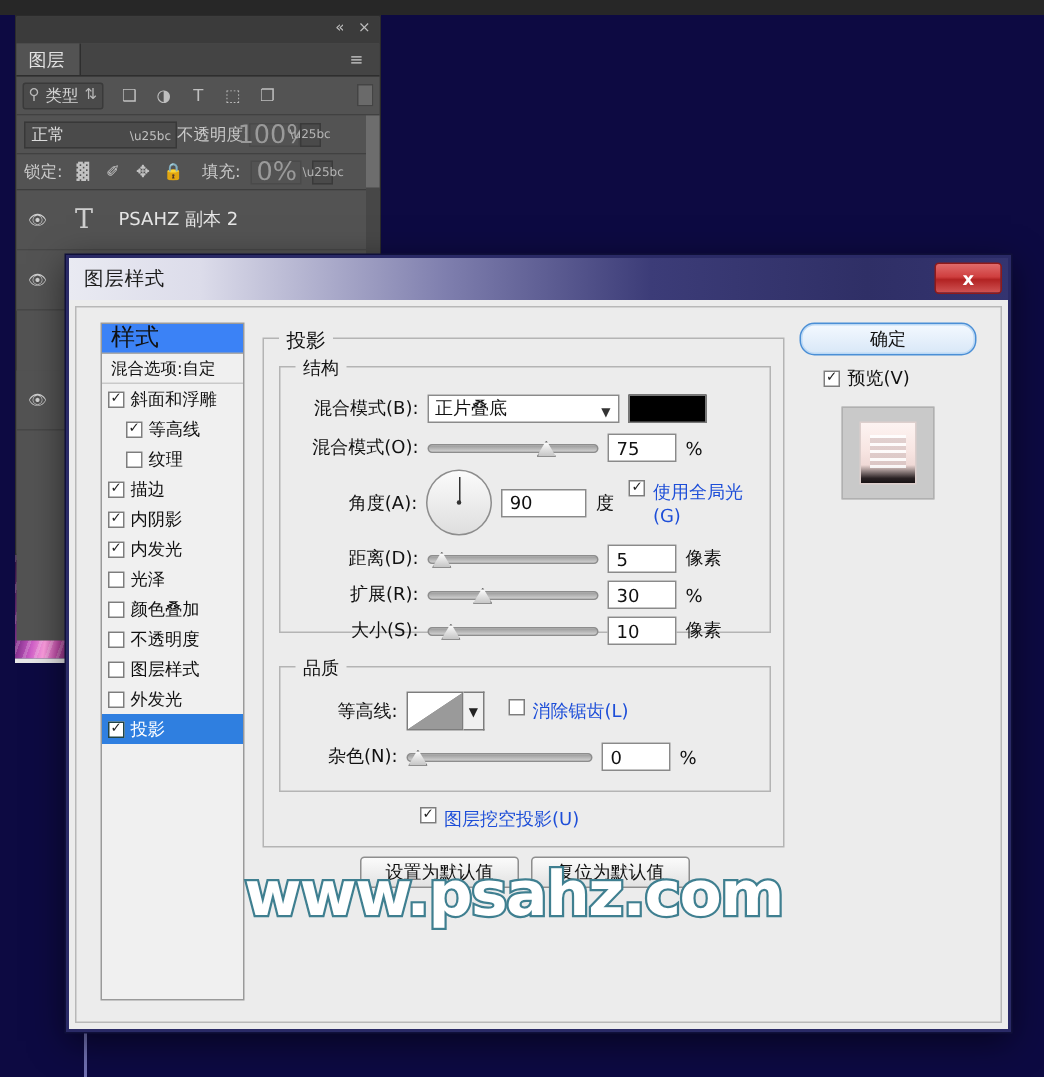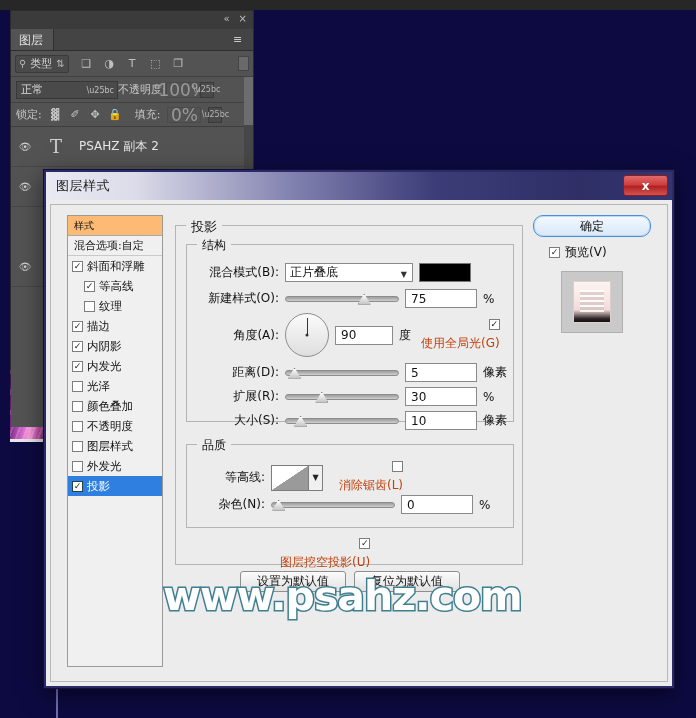--- a/index.html
+++ b/index.html
@@ -147,22 +147,22 @@
     position:absolute; left:4px; top:32px; right:4px; bottom:4px;
     background:#ececec; border:1px solid #b8b8b8;
   }
 
   
   .styles-col {
     position:absolute; left:16px; top:10px; width:96px; height:452px;
     border:1px solid #9a9a9a; background:#f0f0f0;
   }
   .styles-hd {
-    height:20px; border-bottom:1px solid #aaa; background:#fdba74;
-    font-size:10px; color:#111; display:flex; align-items:center; padding-left:6px;
+    height:20px; border-bottom:1px solid #aaa; background:#3b82f6;
+    font-size:16px; color:#111; display:flex; align-items:center; padding-left:6px;
   }
   .styles-sub {
     height:20px; border-bottom:1px solid #c9c9c9; background:#f0f0f0;
     font-size:11px; color:#111; display:flex; align-items:center; padding-left:6px;
   }
   .st-item {
     height:20px; display:flex; align-items:center; gap:4px; padding-left:4px;
     font-size:11.5px; color:#111;
   }
   .st-item.indent { padding-left:16px; }
@@ -190,21 +190,21 @@
   .row { display:flex; align-items:center; position:absolute; }
   .lbl { font-size:12px; color:#111; text-align:right; }
   .sel-box {
     background:#fff; border:1px solid #8a8a8a; height:19px;
     display:flex; align-items:center; padding:0 4px; font-size:12px; color:#111;
     position:relative;
   }
   .sel-box .arw { position:absolute; right:5px; top:6px; font-size:8px; color:#333; }
   .color-sw { width:52px;height:19px;background:#000;border:1px solid #777; }
   .num {
-    background:#fff;border:1px solid #8a8a8a;height:19px;width:72px;
+    background:#fff;border:1px solid #8a8a8a;height:19px;width:46px;
     font-size:12px;color:#111;display:flex;align-items:center;padding-left:5px;
   }
   .unit { font-size:12px; color:#111; }
   .slider { position:relative; height:14px; }
   .slider .track {
     position:absolute; top:4px; left:0; right:0; height:6px;
     background:linear-gradient(to bottom,#9c9c9c,#cfcfcf);
     border:1px solid #8d8d8d; border-radius:3px;
   }
   .slider .thumb {
@@ -217,21 +217,21 @@
     width:44px;height:44px;border-radius:50%;
     background:linear-gradient(to bottom,#fbfbfb,#dedede);
     border:1px solid #8d8d8d; position:relative;
   }
   .dial .needle {
     position:absolute; left:50%; top:4px; width:1px; height:18px;
     background:#333; transform-origin: bottom center;
   }
   .dial .hub { position:absolute; left:50%; top:50%; width:3px;height:3px;
     background:#333; border-radius:50%; transform:translate(-50%,-50%); }
-  .ckrow { display:flex; align-items:flex-end; gap:5px; font-size:12px; color:#c2410c;flex-direction:column; }
+  .ckrow { display:flex; align-items:flex-start; gap:5px; font-size:12px; color:#1d4ed8; }
   .contour-sw {
     width:38px;height:26px;border:1px solid #7d7d7d;background:#fff;
     background-image:linear-gradient(to bottom right, #ffffff 0%, #ffffff 49.5%, #9a9a9a 50.5%, #9a9a9a 100%);
   }
   .contour-arw {
     width:14px;height:26px;border:1px solid #7d7d7d;border-left:none;background:#f0f0f0;
     display:flex;align-items:center;justify-content:center;font-size:8px;color:#222;
   }
   .btn {
     background:linear-gradient(to bottom,#fbfbfb,#e2e2e2);
@@ -427,21 +427,21 @@
             <div class="row" style="left:6px; top:18px; width:316px; gap:6px;">
               <div class="lbl" style="width:86px">混合模式(B):</div>
               <div class="sel-box" style="width:128px">
                 <span>正片叠底</span>
                 <span class="arw">▼</span>
               </div>
               <div class="color-sw" style="background: rgb(0, 0, 0);"></div>
             </div>
 
             <div class="row" style="left:6px; top:44px; width:316px; gap:6px;">
-              <div class="lbl" style="width:86px">新建样式(O):</div>
+              <div class="lbl" style="width:86px">混合模式(O):</div>
               <div class="slider" style="width:114px">
                 <div class="track"></div>
                 <div class="thumb" id="th-op" style="left: 72.72px;"></div>
               </div>
               <div class="num">75</div>
               <div class="unit">%</div>
             </div>
 
             <div class="row" style="left:6px; top:68px; width:320px; gap:6px;">
               <div class="lbl" style="width:86px">角度(A):</div>

